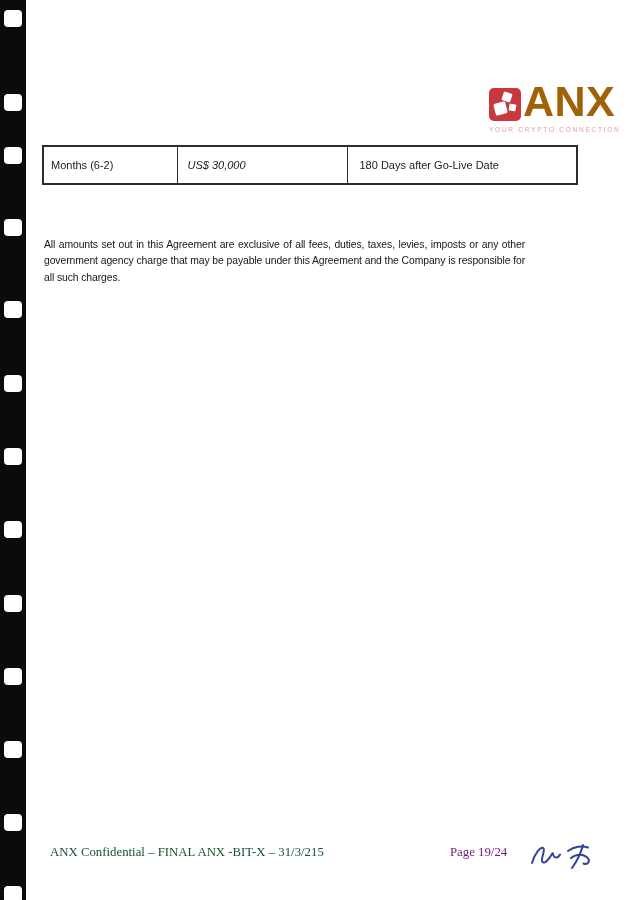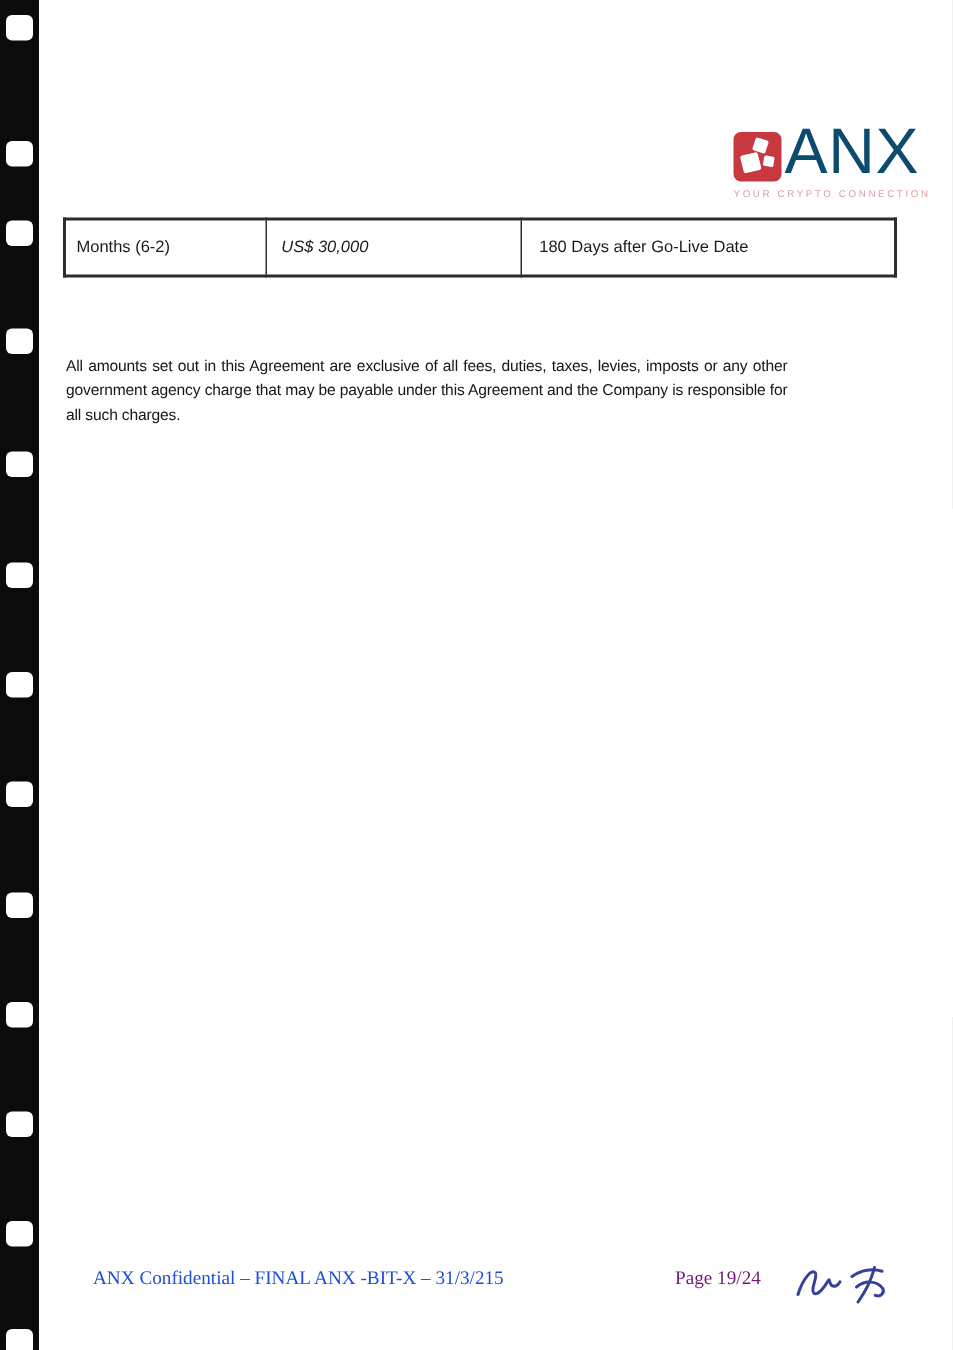--- a/index.html
+++ b/index.html
@@ -36,23 +36,23 @@
     width: 32px; height: 33px;
     background: #c8383f;
     border-radius: 5px;
   }
   .logo-icon svg { display: block; width: 100%; height: 100%; }
   .logo-text {
     position: absolute;
     left: 523px; top: 84px;
     font-size: 43px;
     line-height: 34px;
-    font-weight: normal;
+    font-weight: bold;
     letter-spacing: 0.5px;
-    color: #0c4a6e;
+    color: #a16207;
   }
   .logo-tagline {
     position: absolute;
     left: 489px; top: 126px;
     font-size: 6.5px;
     letter-spacing: 1.75px;
     color: #dca0a5;
     white-space: nowrap;
   }
 
@@ -67,42 +67,42 @@
   .fee-table td {
     border: 1.5px solid #2c2c2c;
     font-size: 11px;
     color: #1b1b1b;
     padding-left: 7px;
     vertical-align: middle;
     height: 38px;
   }
   .fee-table tr td:first-child  { width: 134px; }
   .fee-table tr td:nth-child(2) { width: 170px; padding-left: 10px; font-style: italic; }
-  .fee-table tr td:nth-child(3) { width: 250px; padding-left: 12px; }
+  .fee-table tr td:nth-child(3) { width: 230px; padding-left: 12px; }
   .fee-table { border: 2px solid #2c2c2c; }
 
   
   .body-paragraph {
     position: absolute;
     left: 44px; top: 237px;
     width: 481px;
     font-size: 10.4px;
     letter-spacing: -0.1px;
     line-height: 16.3px;
     text-align: justify;
     color: #161616;
   }
 
   
   .footer-confidential {
     position: absolute;
-    left: 62px; top: 845px;
+    left: 50px; top: 845px;
     font-family: "Liberation Serif", serif;
     font-size: 12.8px;
-    color: #1d4ed8;
+    color: #14532d;
     white-space: nowrap;
   }
   .footer-page {
     position: absolute;
     left: 450px; top: 845px;
     font-family: "Liberation Serif", serif;
     font-size: 12.8px;
     color: #701a75;
   }
 

